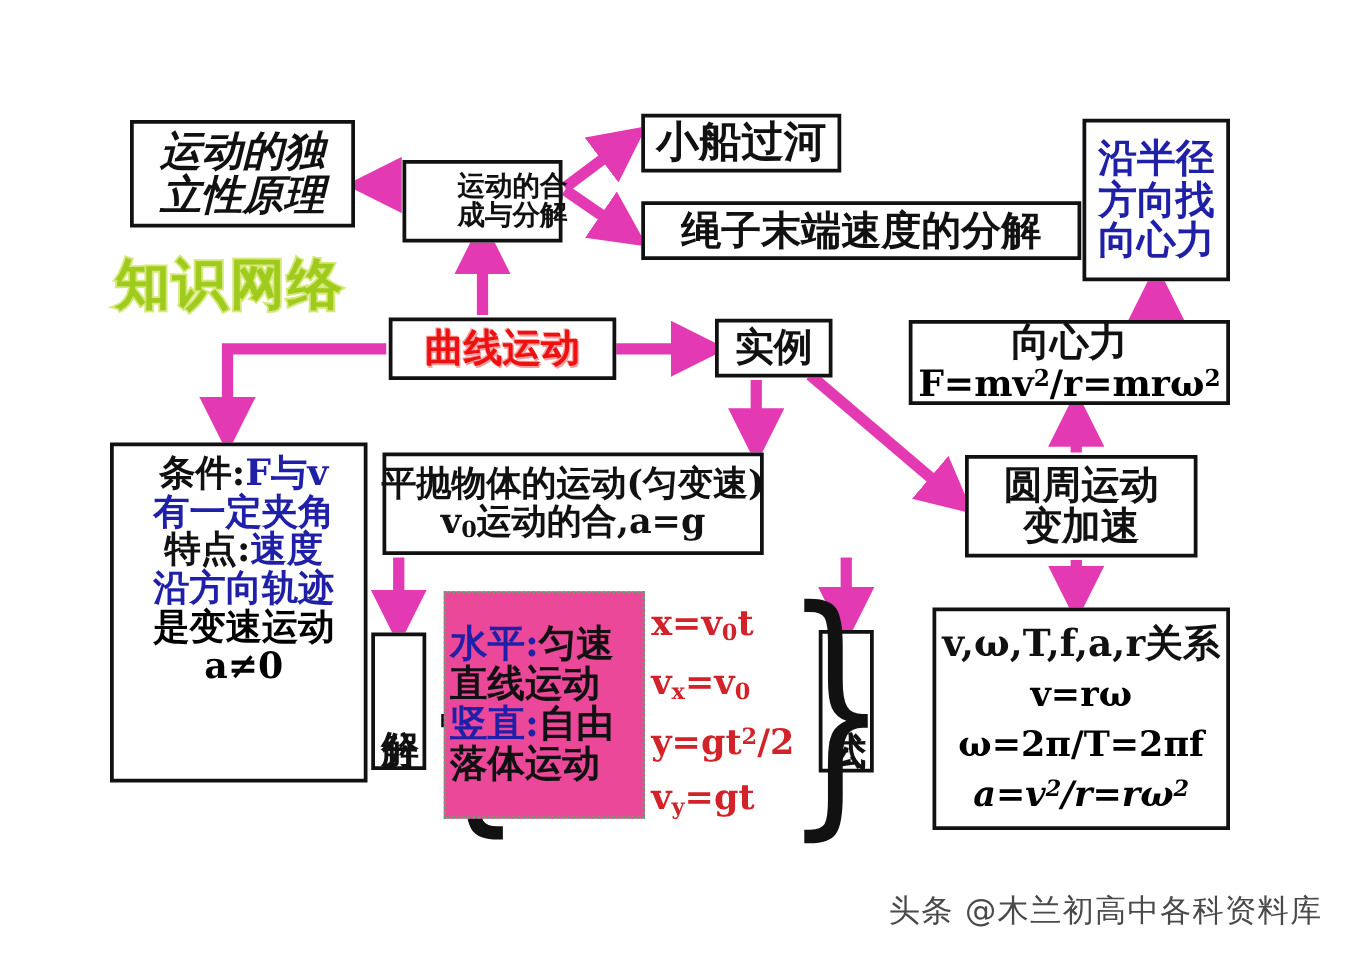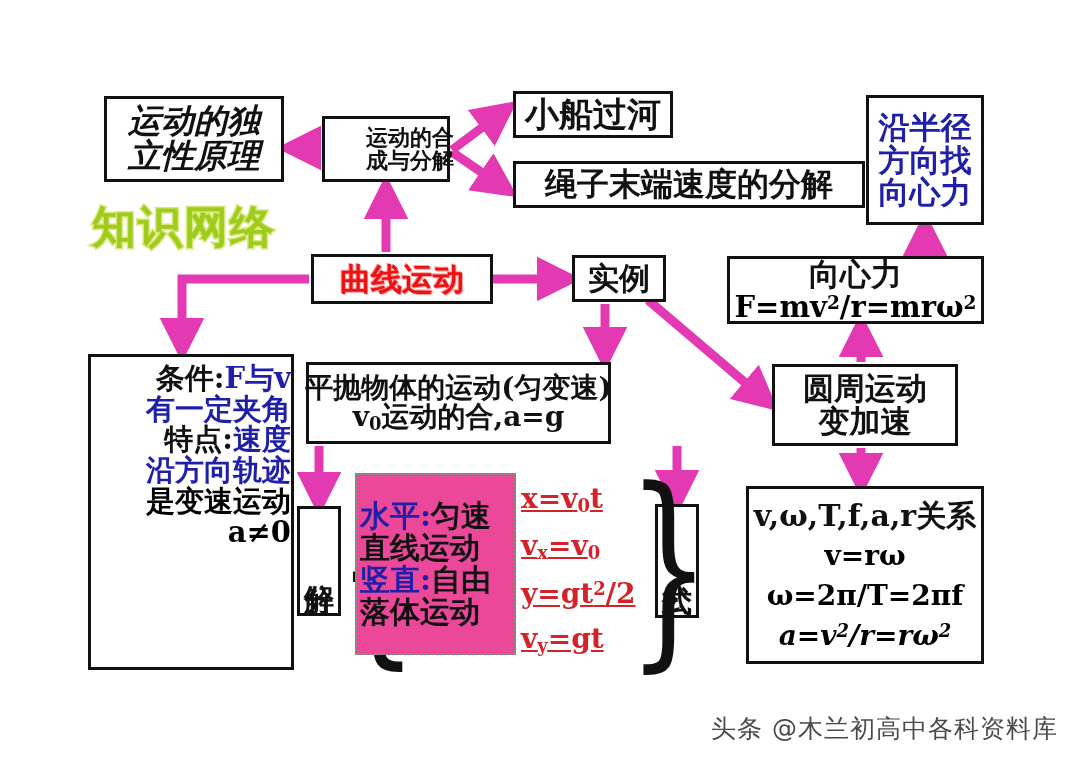--- a/index.html
+++ b/index.html
@@ -71,28 +71,28 @@
     font-size: 25px;
     color: #4a4a4a;
     font-family: "DejaVu Sans", "Liberation Sans", sans-serif;
     letter-spacing: 1px;
     white-space: nowrap;
     z-index: 6;
   }
 
   
   #box-independence      { left: 104px; top: 96px;  width: 180px; height: 86px;  font-size: 33px; font-style: italic; }
-  #box-composition       { left: 322px; top: 116px; width: 128px; height: 66px;  font-size: 22px; padding-left: 48px; }
+  #box-composition       { left: 322px; top: 128px; width: 128px; height: 66px;  font-size: 22px; padding-left: 48px; }
   #box-boat              { left: 513px; top: 91px;  width: 160px; height: 47px;  font-size: 34px; }
   #box-rope              { left: 513px; top: 161px; width: 352px; height: 47px;  font-size: 32px; }
   #box-radius            { left: 866px; top: 95px;  width: 118px; height: 130px; font-size: 31px; color:#1f1fa8; }
   #box-curvilinear       { left: 311px; top: 254px; width: 182px; height: 50px;  font-size: 31px; text-align: right; }
   #box-example           { left: 572px; top: 255px; width: 94px;  height: 47px;  font-size: 31px; }
   #box-centripetal       { left: 727px; top: 256px; width: 257px; height: 68px;  }
-  #box-conditions        { left: 88px;  top: 354px; width: 206px; height: 316px; align-items:flex-end; justify-content:flex-start; padding: 6px 0 0 8px; text-align:left; font-size: 29px; }
+  #box-conditions        { left: 88px;  top: 354px; width: 206px; height: 272px; align-items:center; justify-content:flex-start; padding: 6px 0 0 8px; text-align:left; font-size: 29px; }
   #box-projectile        { left: 306px; top: 362px; width: 305px; height: 82px;  font-size: 28px; }
   #box-circular          { left: 772px; top: 364px; width: 186px; height: 82px;  font-size: 31px; }
   #box-relations         { left: 746px; top: 486px; width: 238px; height: 178px; font-size: 26px; }
   #box-decompose         { left: 297px; top: 506px; width: 44px;  height: 110px; font-size: 30px; }
   #box-formula           { left: 655px; top: 504px; width: 44px;  height: 114px; font-size: 30px; }
 
   .vertical-cn {
     writing-mode: vertical-rl;
     text-orientation: upright;
     line-height: 1;
@@ -127,21 +127,20 @@
     position: absolute;
     left: 521px;
     top: 485px;
     width: 128px;
     height: 170px;
     z-index: 5;
     display: flex;
     flex-direction: column;
     justify-content: space-between;
     color: #d2232a;
-    text-decoration: underline;
   }
   #formula-column .fline {
     font-size: 28px;
     font-weight: bold;
     white-space: nowrap;
     line-height: 1;
   }
 
   
   .brace {

